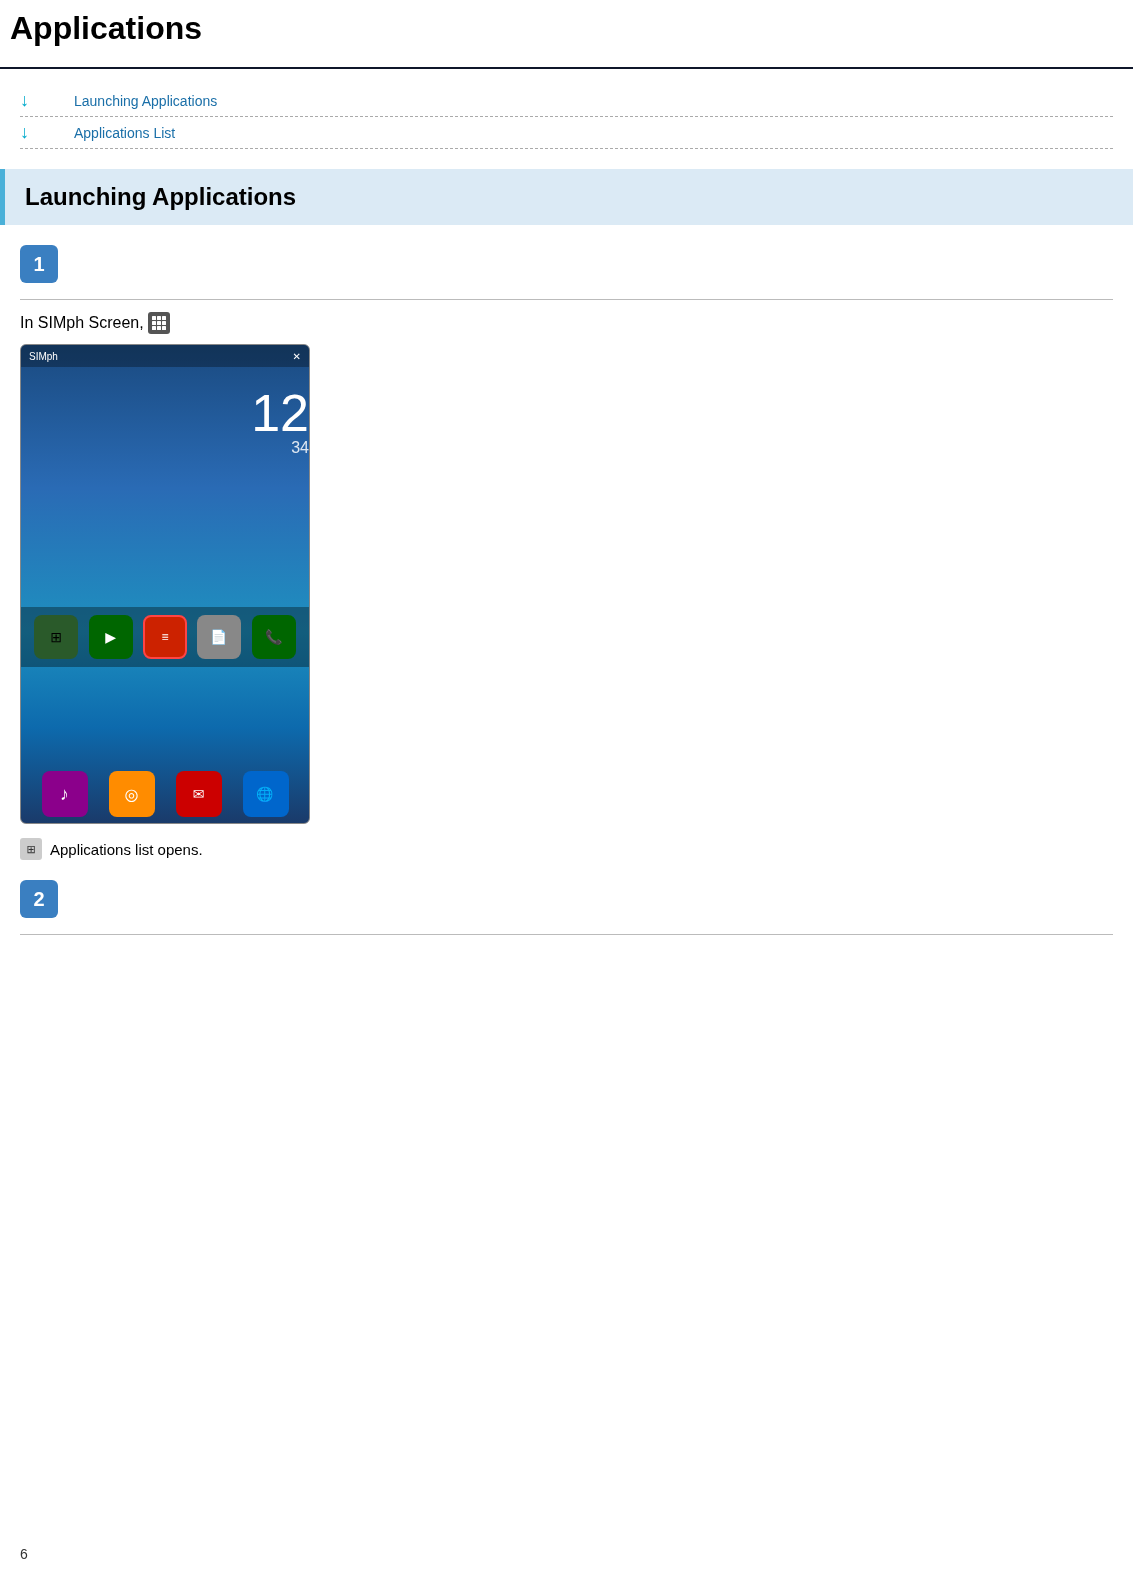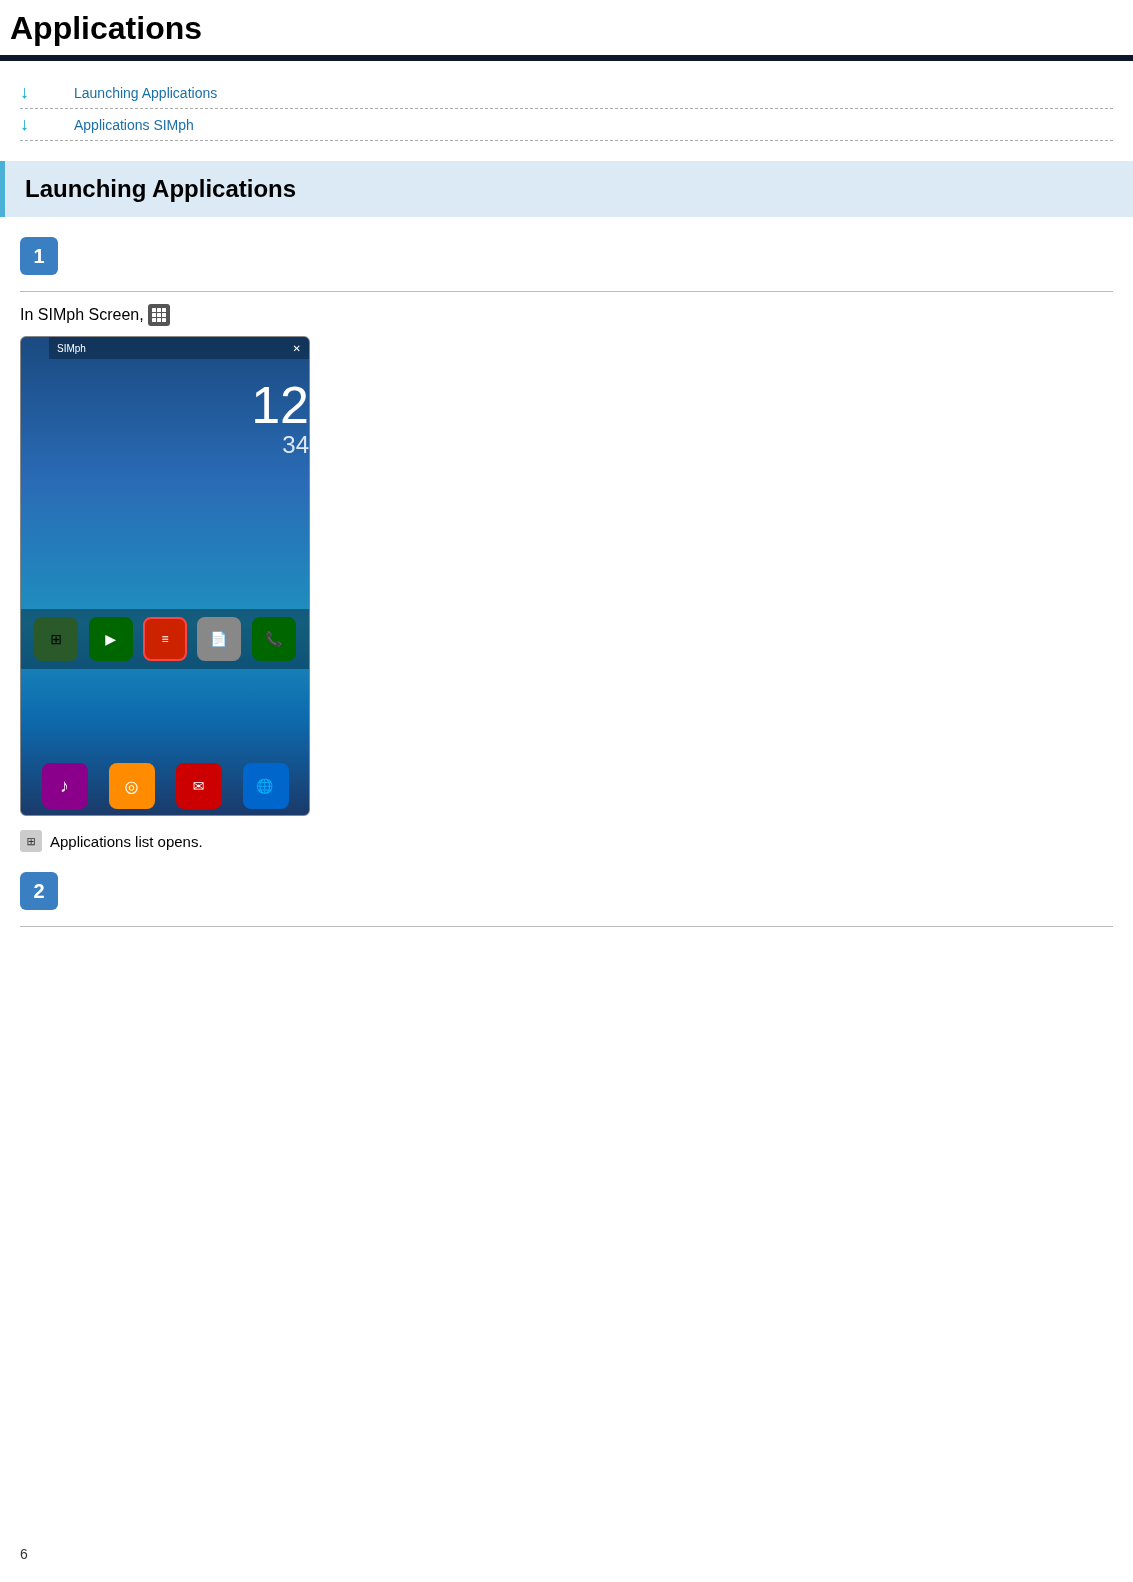--- a/index.html
+++ b/index.html
@@ -8,22 +8,22 @@
       background: #fff;
       color: #000;
       width: 1133px;
       min-height: 1582px;
       position: relative;
       font-size: 16px;
     }
 
     
     .page-title-area {
-      padding: 10px 20px 8px 10px;
-      border-bottom: 6px solid #0f172a;
+      padding: 10px 20px 20px 10px;
+      border-bottom: 2px solid #0f172a;
     }
     .page-title {
       font-size: 32px;
       font-weight: bold;
     }
 
     
     .toc-area {
       padding: 16px 20px 10px 20px;
     }
@@ -108,41 +108,40 @@
       margin: 10px 0 14px 0;
       border: 1px solid #888;
     }
     .phone-status-bar {
       height: 22px;
       background: rgba(0,0,0,0.3);
       display: flex;
       align-items: center;
       padding: 0 8px;
       justify-content: space-between;
-      margin-left: 28px;
     }
     .phone-status-text {
       color: #fff;
       font-size: 10px;
     }
     .phone-clock-area {
       display: flex;
       flex-direction: column;
       align-items: flex-end;
       padding: 20px 0 10px 0;
     }
     .phone-clock-big {
       color: #fff;
       font-size: 52px;
       font-weight: 300;
       line-height: 1;
     }
     .phone-clock-small {
       color: rgba(255,255,255,0.85);
-      font-size: 24px;
+      font-size: 16px;
       font-weight: 300;
     }
     .phone-app-row {
       display: flex;
       justify-content: space-around;
       padding: 6px 10px;
       position: absolute;
       bottom: 0;
       width: 100%;
     }
@@ -244,21 +243,21 @@
   <h1 class="page-title">Applications</h1>
 </div>
 
 <div class="toc-area">
   <div class="toc-item">
     <span class="toc-arrow">↓</span>
     <span class="toc-link">Launching Applications</span>
   </div>
   <div class="toc-item">
     <span class="toc-arrow">↓</span>
-    <span class="toc-link">Applications SIMph</span>
+    <span class="toc-link">Applications List</span>
   </div>
 </div>
 
 <div class="section-header">
   <span class="section-header-text">Launching Applications</span>
 </div>
 
 <div class="main-content">
 
   <div class="step-block">

